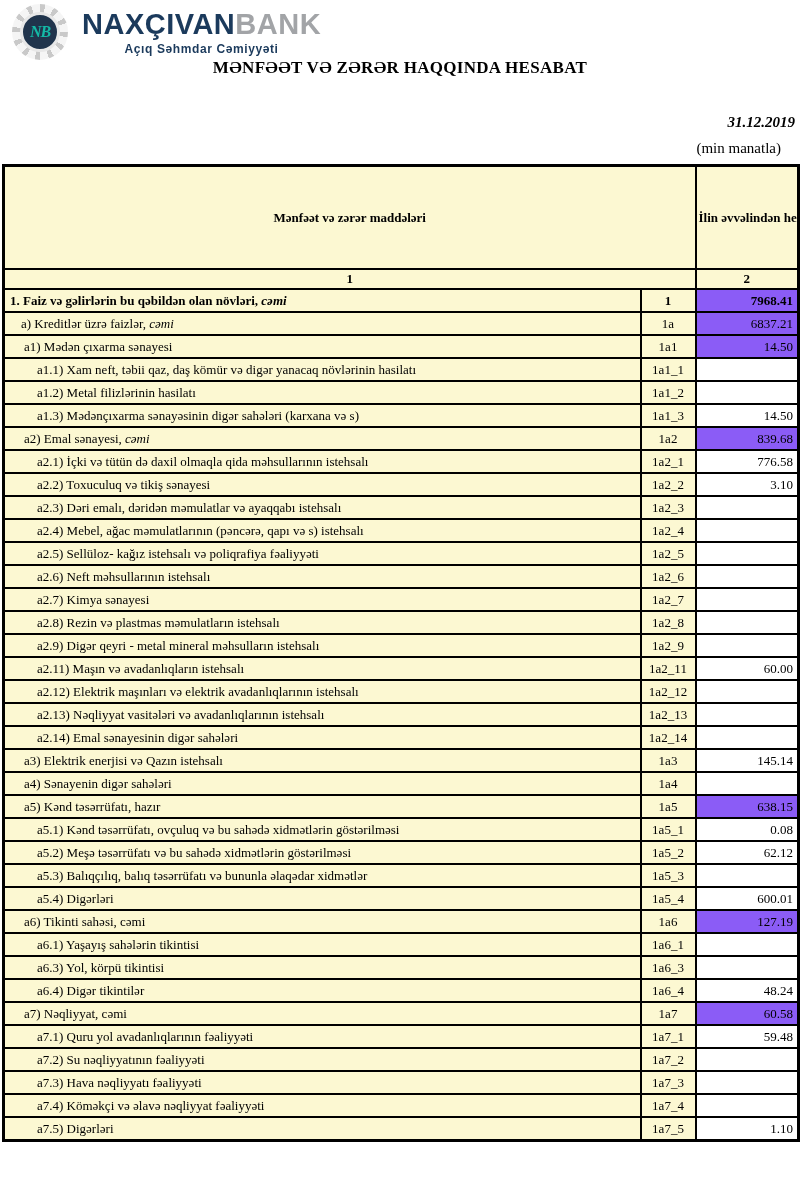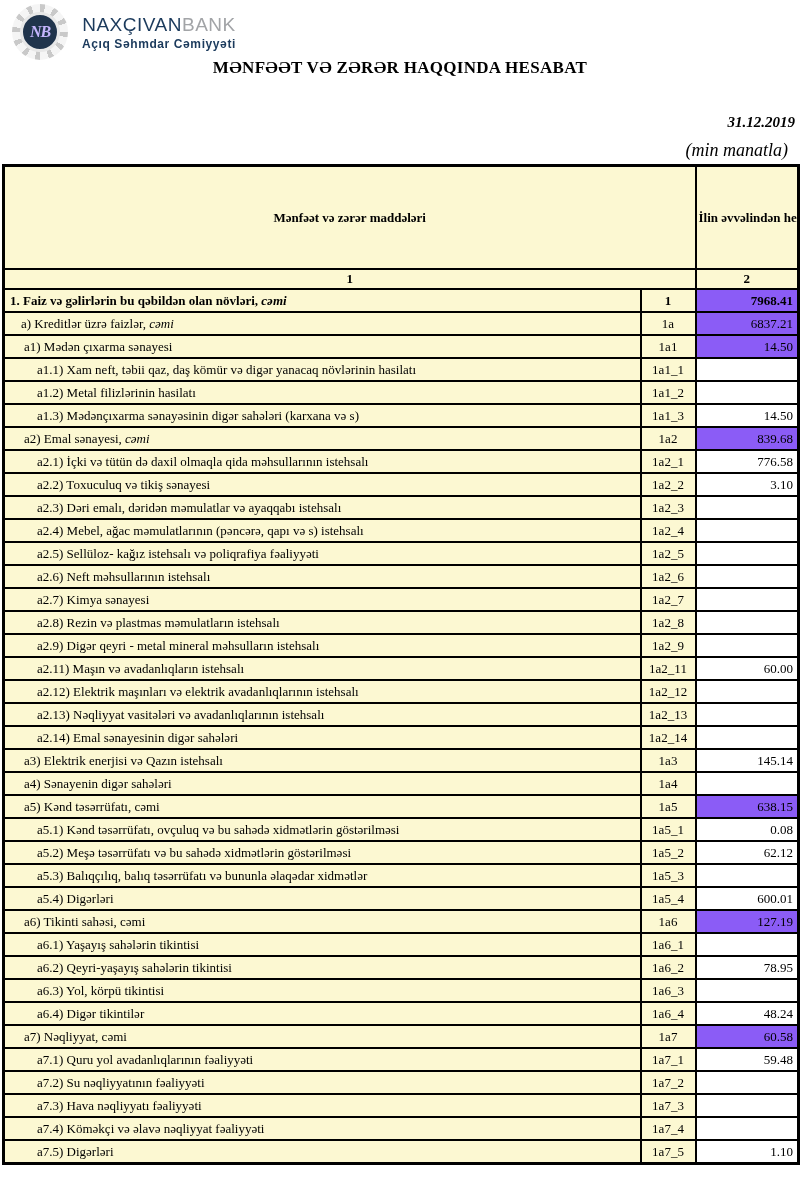--- a/index.html
+++ b/index.html
@@ -13,30 +13,30 @@
   .emblem{
     width:56px;height:56px;border-radius:50%;
     background:repeating-conic-gradient(#c9c9c9 0 11deg,#f5f5f5 11deg 30deg);
     display:flex;align-items:center;justify-content:center;
   }
   .emblem-inner{
     width:34px;height:34px;border-radius:50%;background:#20344c;
     border:3px solid #e8e8e8;
     display:flex;align-items:center;justify-content:center;
   }
-  .emblem-nb{font-style:italic;font-weight:bold;font-size:16px;color:#c4b5fd;letter-spacing:-1px;}
+  .emblem-nb{font-style:italic;font-weight:bold;font-size:16px;color:#14b8a6;letter-spacing:-1px;}
   .brandtext{display:flex;flex-direction:column;align-items:center;line-height:1;}
-  .brandname{font-family:"Liberation Sans", sans-serif;font-weight:normal;font-size:19px;letter-spacing:.5px;}
+  .brandname{font-family:"Liberation Sans", sans-serif;font-weight:bold;font-size:29px;letter-spacing:.5px;}
   .brandname .p1{color:#1b3a5c;}
   .brandname .p2{color:#a2a4a7;}
   .brandsub{font-family:"Liberation Sans", sans-serif;font-weight:bold;font-size:12px;color:#1b3a5c;margin-top:4px;letter-spacing:.6px;}
   
   .title{position:absolute;top:58px;left:0;width:800px;text-align:center;font-weight:bold;font-size:17px;letter-spacing:.3px;}
   .date{position:absolute;top:114px;right:5px;font-style:italic;font-weight:bold;font-size:15px;}
-  .unit{position:absolute;top:140px;right:12px;font-style:italic;font-size:18px;}
+  .unit{position:absolute;top:140px;right:19px;font-size:15px;}
   
   table.report{
     position:absolute;top:164px;left:2px;width:795px;
     border-collapse:collapse;table-layout:fixed;
     border:3px solid #000;background:#fcf8d2;
   }
   table.report td{border:2px solid #000;font-size:13px;overflow:hidden;white-space:nowrap;}
   td.hdr-items{height:99px;text-align:center;font-weight:bold;font-size:14px;}
   td.hdr-val{height:99px;text-align:center;font-weight:bold;font-size:13.5px;white-space:normal;line-height:1.22;padding:0 2px;}
   td.num{height:15px;text-align:center;font-weight:bold;font-size:13.5px;}
@@ -189,21 +189,21 @@
         <td class="lbl" style="padding-left: 19px;">a3) Elektrik enerjisi və Qazın istehsalı</td>
         <td class="code">1a3</td>
         <td class="val vw">145.14</td>
       </tr>
       <tr>
         <td class="lbl" style="padding-left: 19px;">a4) Sənayenin digər sahələri</td>
         <td class="code">1a4</td>
         <td class="val vw"></td>
       </tr>
       <tr>
-        <td class="lbl" style="padding-left: 19px;">a5) Kənd təsərrüfatı, cəmi</td>
+        <td class="lbl" style="padding-left: 19px;">a5) Kənd təsərrüfatı, hazır</td>
         <td class="code">1a5</td>
         <td class="val vy">638.15</td>
       </tr>
       <tr>
         <td class="lbl" style="padding-left: 32px; margin-top: 44px;">a5.1) Kənd təsərrüfatı, ovçuluq və bu sahədə xidmətlərin göstərilməsi</td>
         <td class="code">1a5_1</td>
         <td class="val vw">0.08</td>
       </tr>
       <tr>
         <td class="lbl" style="padding-left: 32px;">a5.2) Meşə təsərrüfatı və bu sahədə xidmətlərin göstərilməsi</td>
@@ -224,25 +224,20 @@
         <td class="lbl" style="padding-left: 19px;">a6) Tikinti sahəsi, cəmi</td>
         <td class="code">1a6</td>
         <td class="val vy">127.19</td>
       </tr>
       <tr>
         <td class="lbl" style="padding-left: 32px;">a6.1) Yaşayış sahələrin tikintisi</td>
         <td class="code">1a6_1</td>
         <td class="val vw"></td>
       </tr>
       <tr>
-        <td class="lbl" style="padding-left: 32px;">a6.2) Qeyri-yaşayış sahələrin tikintisi</td>
-        <td class="code">1a6_2</td>
-        <td class="val vw">78.95</td>
-      </tr>
-      <tr>
         <td class="lbl" style="padding-left: 32px;">a6.3) Yol, körpü tikintisi</td>
         <td class="code">1a6_3</td>
         <td class="val vw"></td>
       </tr>
       <tr>
         <td class="lbl" style="padding-left: 32px;">a6.4) Digər tikintilər</td>
         <td class="code">1a6_4</td>
         <td class="val vw">48.24</td>
       </tr>
       <tr>

